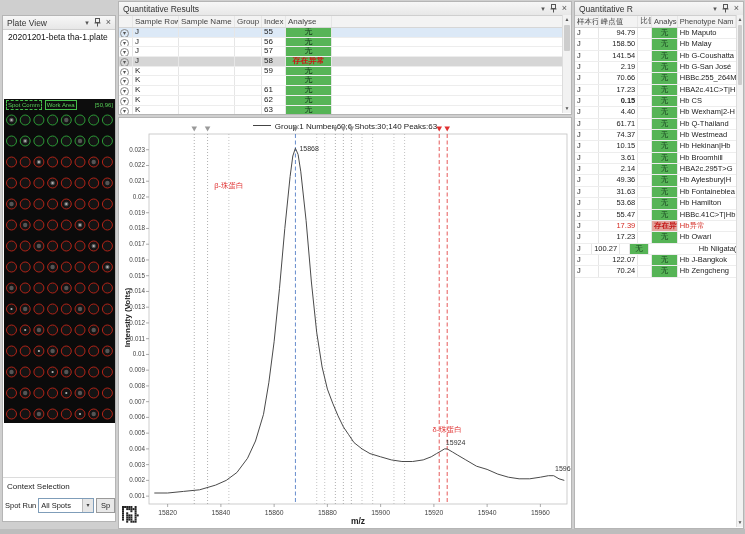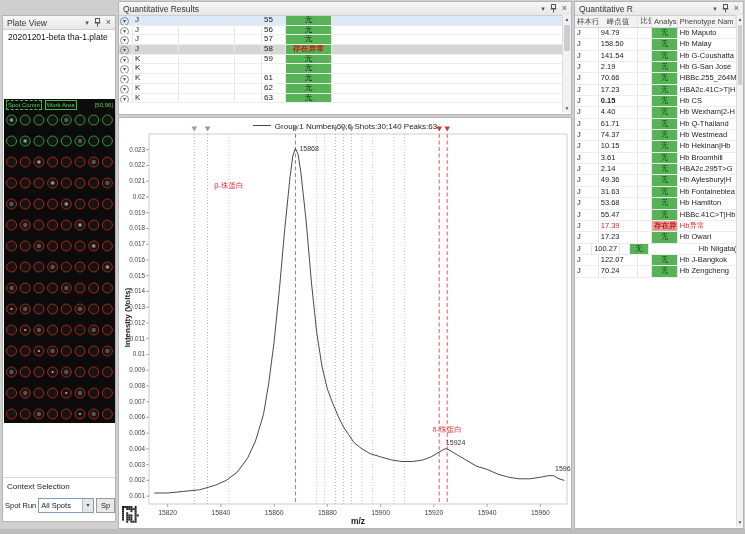--- a/index.html
+++ b/index.html
@@ -40,21 +40,21 @@
   
   #quant-results-panel { left:118px; top:1px; width:454px; height:114px; }
   #quant-r-panel { left:574px; top:1px; width:170px; height:528px; }
   .tbl { position:absolute; left:0; top:14px; right:9px; bottom:0; overflow:hidden; background:#fff; }
   .trow { display:flex; border-bottom:1px solid #ededed; font-size:8px; color:#222; background:#fff; }
   .trow.thead { background:#f3f3f3; border-bottom:1px solid #d6d6d6; color:#444; }
   .trow.sel { background:#dce9f7; }
   .trow.hl  { background:#d6d6d6; }
   .tcell { border-right:1px solid #e6e6e6; padding:0 2px; overflow:hidden; white-space:nowrap; }
   .tcell.filler { flex:1; border-right:none; }
-  .tcell.num { text-align:left; }
+  .tcell.num { text-align:right; }
   .tcell.analyse { background:#56b456; color:#14381c; text-align:center; }
   .tcell.analyse.abn { color:#cc1616; font-weight:bold; }
   .tcell.analyse.abnred { background:#e2a39b; color:#c41919; font-weight:bold; }
   .redtext { color:#d42a22; }
   .expander { display:inline-block; width:9px; height:9px; border:1px solid #8a8a8a; border-radius:50%;
               font-size:6px; line-height:7px; text-align:center; color:#555; margin-top:1px; }
   .vscroll { position:absolute; top:13px; bottom:1px; background:#f2f2f2; border-left:1px solid #ddd; }
   .vscroll .sb-arrow { height:9px; font-size:5px; text-align:center; line-height:9px; color:#555; }
   .vscroll .sb-down { position:absolute; bottom:0; left:0; right:0; }
   .vscroll .sb-thumb { position:absolute; left:1px; right:1px; background:#cdcdcd; border-radius:1px; }
@@ -286,20 +286,29 @@
       <span class="ph-icon ph-pin">
           <svg width="7" height="9" viewBox="0 0 7 9">
             <rect x="1.5" y="0.5" width="4" height="4" fill="none" stroke="#555" stroke-width="1"></rect>
             <line x1="0.5" y1="5" x2="6.5" y2="5" stroke="#555" stroke-width="1"></line>
             <line x1="3.5" y1="5" x2="3.5" y2="8.5" stroke="#555" stroke-width="1"></line>
           </svg>
         </span>
       <span class="ph-icon" style="font-size:9px;">×</span>
     </div>
     <div class="tbl" id="quant-results-table">
+        <div class="trow thead" style="height: 12px; line-height: 11px;">
+          <div class="tcell" style="width: 14px;"></div>
+          <div class="tcell" style="width: 46px;">Sample Row</div>
+          <div class="tcell" style="width: 56px;">Sample Name</div>
+          <div class="tcell" style="width: 27px;">Group</div>
+          <div class="tcell" style="width: 24px;">Index</div>
+          <div class="tcell" style="width: 46px;">Analyse</div>
+          <div class="tcell filler"></div>
+        </div>
         <div class="trow sel" style="height: 9.7px; line-height: 8.7px;">
           <div class="tcell" style="width: 14px; padding: 0px 1px;"><span class="expander">▾</span></div>
           <div class="tcell" style="width: 46px;">J</div>
           <div class="tcell" style="width: 56px;"></div>
           <div class="tcell" style="width: 27px;"></div>
           <div class="tcell" style="width: 24px;">55</div>
           <div class="tcell analyse" style="width: 46px;">无</div>
           <div class="tcell filler"></div>
         </div>
         <div class="trow" style="height: 9.7px; line-height: 8.7px;">
@@ -533,21 +542,21 @@
             <rect x="1.5" y="0.5" width="4" height="4" fill="none" stroke="#555" stroke-width="1"></rect>
             <line x1="0.5" y1="5" x2="6.5" y2="5" stroke="#555" stroke-width="1"></line>
             <line x1="3.5" y1="5" x2="3.5" y2="8.5" stroke="#555" stroke-width="1"></line>
           </svg>
         </span>
       <span class="ph-icon" style="font-size:9px;">×</span>
     </div>
     <div class="tbl" style="right:7px;" id="quant-r-table">
         <div class="trow thead" style="height: 12px; line-height: 11px; font-size: 7.5px;">
           <div class="tcell" style="width: 24px;">样本行</div>
-          <div class="tcell" style="width: 40px; text-align: center;">峰点值</div>
+          <div class="tcell" style="width: 40px;">峰点值</div>
           <div class="tcell" style="width: 14px; font-family: Liberation Mono, monospace;">比值</div>
           <div class="tcell" style="width: 26px;">Analyse</div>
           <div class="tcell" style="width: 59px;">Phenotype Nam</div>
         </div>
         <div class="trow" style="height: 11.35px; line-height: 10.3px; font-size: 7.5px;">
           <div class="tcell" style="width: 24px;">J</div>
           <div class="tcell num" style="width: 40px;">94.79</div>
           <div class="tcell" style="width: 14px;"></div>
           <div class="tcell analyse" style="width: 26px;">无</div>
           <div class="tcell" style="width: 59px; border-right: none;">Hb Maputo</div>

